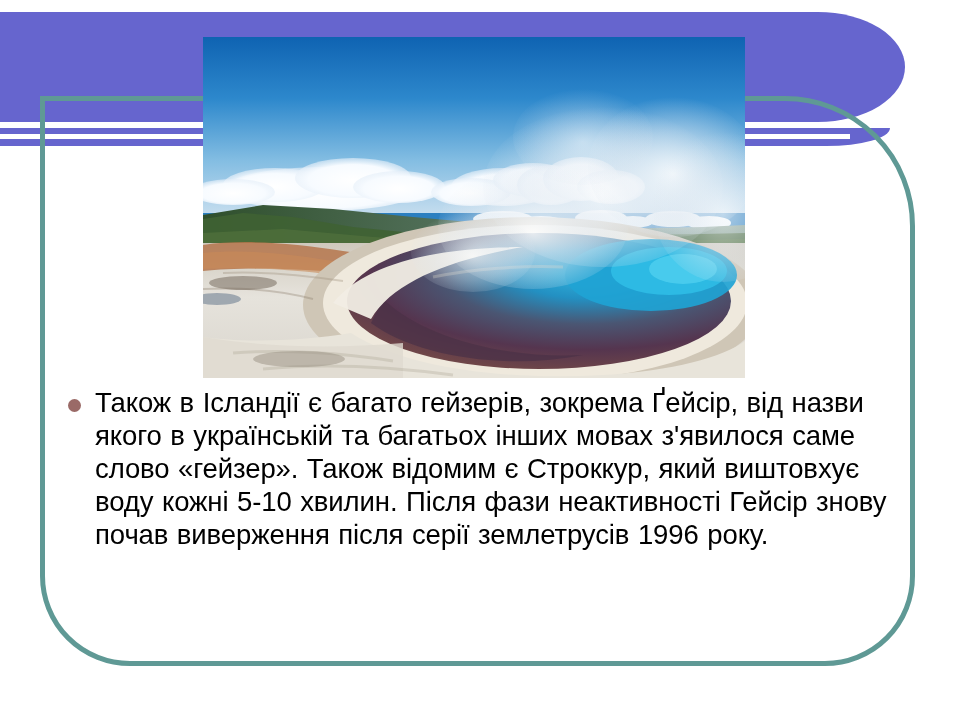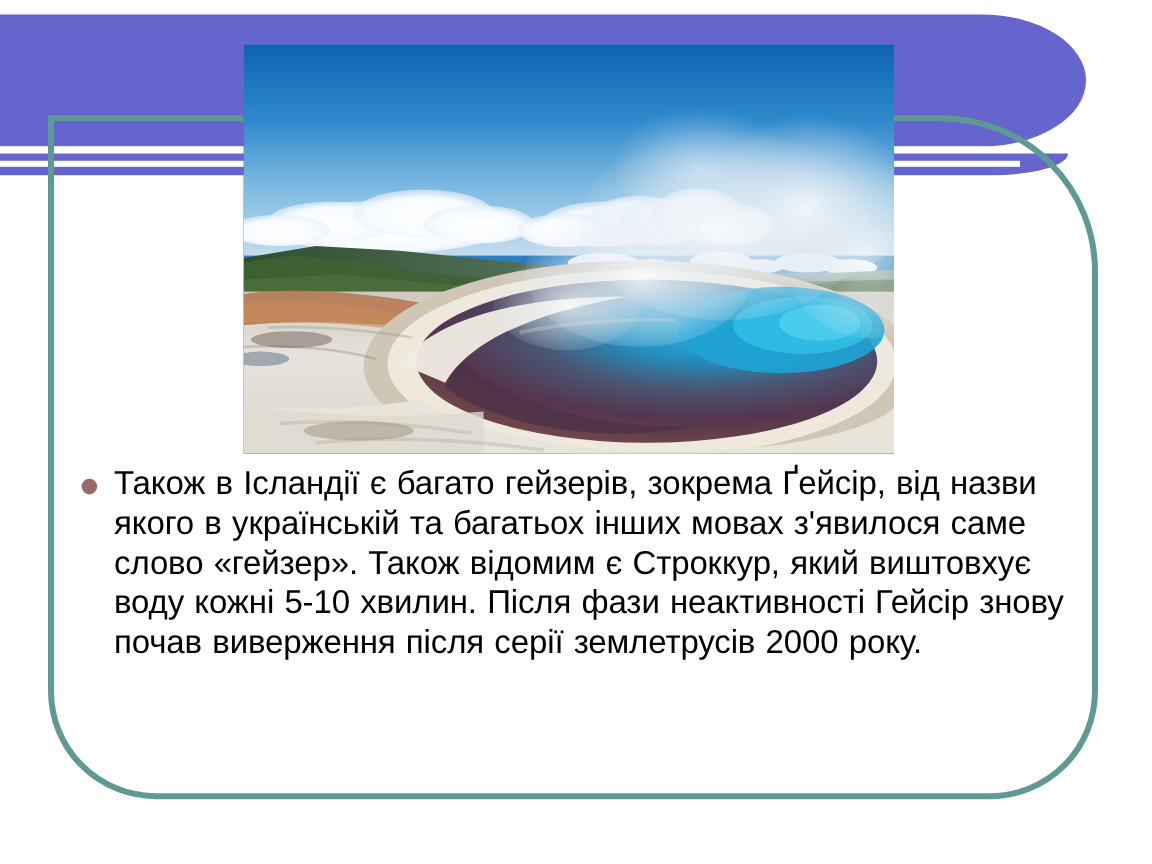--- a/index.html
+++ b/index.html
@@ -251,16 +251,16 @@
         <ellipse cx="470" cy="130" rx="85" ry="70" fill="url(#steamGrad)"></ellipse>
         <ellipse cx="270" cy="215" rx="62" ry="40" fill="url(#steamGrad)" opacity="0.8"></ellipse>
         <ellipse cx="520" cy="170" rx="70" ry="75" fill="url(#steamGrad)" opacity="0.75"></ellipse>
         <ellipse cx="380" cy="100" rx="70" ry="48" fill="url(#steamGrad)" opacity="0.55"></ellipse>
       </g>
     </svg>
   </div>
 
   <div class="bullet-row">
     <div class="bullet-dot"></div>
-    <div class="bullet-text">Також в Ісландії є багато гейзерів, зокрема Ґейсір, від назви якого в українській та багатьох інших мовах з'явилося саме слово «гейзер». Також відомим є Строккур, який виштовхує воду кожні 5-10 хвилин. Після фази неактивності Гейсір знову почав виверження після серії землетрусів 2000 року.</div>
+    <div class="bullet-text">Також в Ісландії є багато гейзерів, зокрема Ґейсір, від назви якого в українській та багатьох інших мовах з'явилося саме слово «гейзер». Також відомим є Строккур, який виштовхує воду кожні 5-10 хвилин. Після фази неактивності Гейсір знову почав виверження після серії землетрусів 1996 року.</div>
   </div>
 
 </div>
 
 </body></html>

